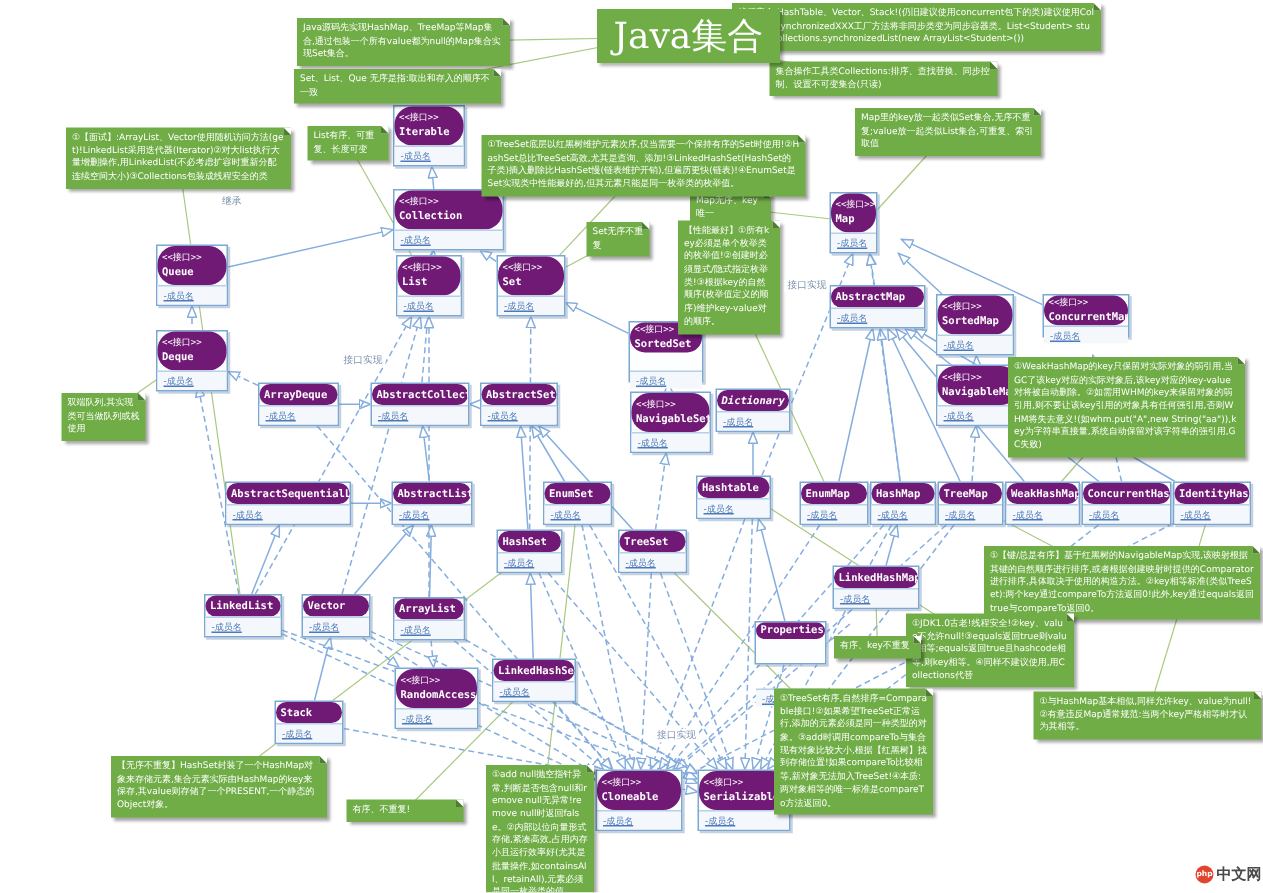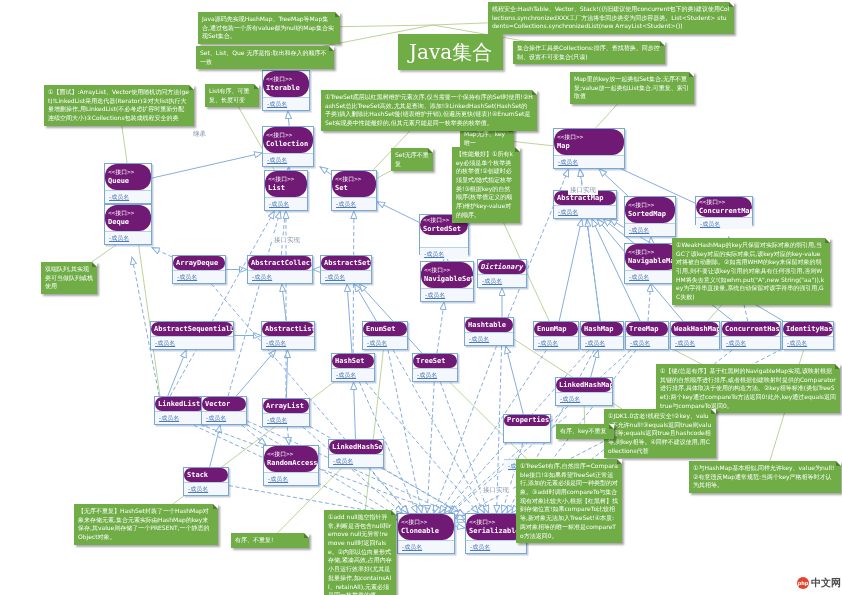--- a/index.html
+++ b/index.html
@@ -15,24 +15,24 @@
   .abstract .cb-name{font-style:italic;}
   .cb-body{height:13px;background:#f4f8fc;border-top:1px solid #b7d0e8;font-size:6px;
            color:#4d79b8;padding:2px 0 0 4px;box-sizing:border-box;font-family:"DejaVu Sans",sans-serif;}
   .cb-body span{text-decoration:underline;}
   .note{position:absolute;background:#70ad47;color:#fff;font-size:6px;line-height:1.45;
         padding:3px 4px;box-shadow:2px 2px 2px rgba(0,0,0,.35);box-sizing:border-box;
         word-break:break-all;}
   .note::after{content:"";position:absolute;top:0;right:0;width:0;height:0;
         border-top:5px solid #ffffff;border-left:5px solid #4e7d33;}
   .edge-label{position:absolute;font-size:6.5px;color:#7f93af;background:#ffffff;
-        padding:0 2px;white-space:nowrap;margin-left:45px;}
+        padding:0 2px;white-space:nowrap;}
   .title{position:absolute;left:398px;top:6px;background:#70ad47;color:#fff;
-        font-family:"DejaVu Serif","Liberation Serif",serif;font-size:20px;line-height:28px;
-        padding:4px 11px;box-shadow:2px 2px 2px rgba(0,0,0,.3);margin-top:28px;}
+        font-family:"DejaVu Serif","Liberation Serif",serif;font-size:24px;line-height:28px;
+        padding:4px 11px;box-shadow:2px 2px 2px rgba(0,0,0,.3);}
   .watermark{position:absolute;left:797px;top:576px;display:flex;align-items:center;gap:2px;}
   .wm-circle{width:12px;height:12px;border-radius:50%;background:#e2452f;color:#fff;
         font-size:5px;font-weight:bold;display:flex;align-items:center;justify-content:center;}
   .wm-text{font-size:10px;font-weight:bold;color:#4a4a4a;letter-spacing:0;}
 </style>
 </head>
 <body>
 
 <div id="canvas">
   <svg id="edge-svg" width="842" height="595">
@@ -137,21 +137,21 @@
       <line x1="381.375" y1="468" x2="465" y2="515.7857142857143" stroke="#85aede" stroke-width="1" stroke-dasharray="4 2.5" marker-end="url(#mTri)"></line>
     </svg>
   <div id="node-layer">
       <div class="class-box" style="left: 262px; top: 70px; width: 48px; height: 41px;">
         <div class="cb-head">
           <div class="cb-stereo">&lt;&lt;接口&gt;&gt;</div>
           <div class="cb-name">Iterable</div>
         </div>
         <div class="cb-body"><span>-成员名</span></div>
       </div>
-      <div class="class-box" style="left: 262px; top: 126px; width: 52px; height: 41px;">
+      <div class="class-box" style="left: 262px; top: 126px; width: 74px; height: 41px;">
         <div class="cb-head">
           <div class="cb-stereo">&lt;&lt;接口&gt;&gt;</div>
           <div class="cb-name">Collection</div>
         </div>
         <div class="cb-body"><span>-成员名</span></div>
       </div>
       <div class="class-box" style="left: 104px; top: 163px; width: 48px; height: 41px;">
         <div class="cb-head">
           <div class="cb-stereo">&lt;&lt;接口&gt;&gt;</div>
           <div class="cb-name">Queue</div>
@@ -165,28 +165,28 @@
         </div>
         <div class="cb-body"><span>-成员名</span></div>
       </div>
       <div class="class-box" style="left: 331px; top: 170px; width: 46px; height: 41px;">
         <div class="cb-head">
           <div class="cb-stereo">&lt;&lt;接口&gt;&gt;</div>
           <div class="cb-name">Set</div>
         </div>
         <div class="cb-body"><span>-成员名</span></div>
       </div>
-      <div class="class-box" style="left: 553px; top: 128px; width: 72px; height: 41px; justify-content: center;">
+      <div class="class-box" style="left: 553px; top: 128px; width: 32px; height: 41px; justify-content: center;">
         <div class="cb-head">
           <div class="cb-stereo">&lt;&lt;接口&gt;&gt;</div>
           <div class="cb-name">Map</div>
         </div>
         <div class="cb-body"><span>-成员名</span></div>
       </div>
-      <div class="class-box" style="left: 104px; top: 204px; width: 48px; height: 41px;">
+      <div class="class-box" style="left: 104px; top: 220px; width: 48px; height: 41px;">
         <div class="cb-head">
           <div class="cb-stereo">&lt;&lt;接口&gt;&gt;</div>
           <div class="cb-name">Deque</div>
         </div>
         <div class="cb-body"><span>-成员名</span></div>
       </div>
       <div class="class-box" style="left: 419px; top: 214px; width: 50px; height: 41px; gap: 12px;">
         <div class="cb-head">
           <div class="cb-stereo">&lt;&lt;接口&gt;&gt;</div>
           <div class="cb-name">SortedSet</div>
@@ -316,21 +316,21 @@
           <div class="cb-name">HashSet</div>
         </div>
         <div class="cb-body"><span>-成员名</span></div>
       </div>
       <div class="class-box" style="left: 412px; top: 353px; width: 46px; height: 29px;">
         <div class="cb-head">
           <div class="cb-name">TreeSet</div>
         </div>
         <div class="cb-body"><span>-成员名</span></div>
       </div>
-      <div class="class-box" style="left: 154px; top: 396px; width: 52px; height: 29px;">
+      <div class="class-box" style="left: 136px; top: 396px; width: 52px; height: 29px;">
         <div class="cb-head">
           <div class="cb-name">LinkedList</div>
         </div>
         <div class="cb-body"><span>-成员名</span></div>
       </div>
       <div class="class-box" style="left: 201px; top: 396px; width: 46px; height: 29px;">
         <div class="cb-head">
           <div class="cb-name">Vector</div>
         </div>
         <div class="cb-body"><span>-成员名</span></div>

